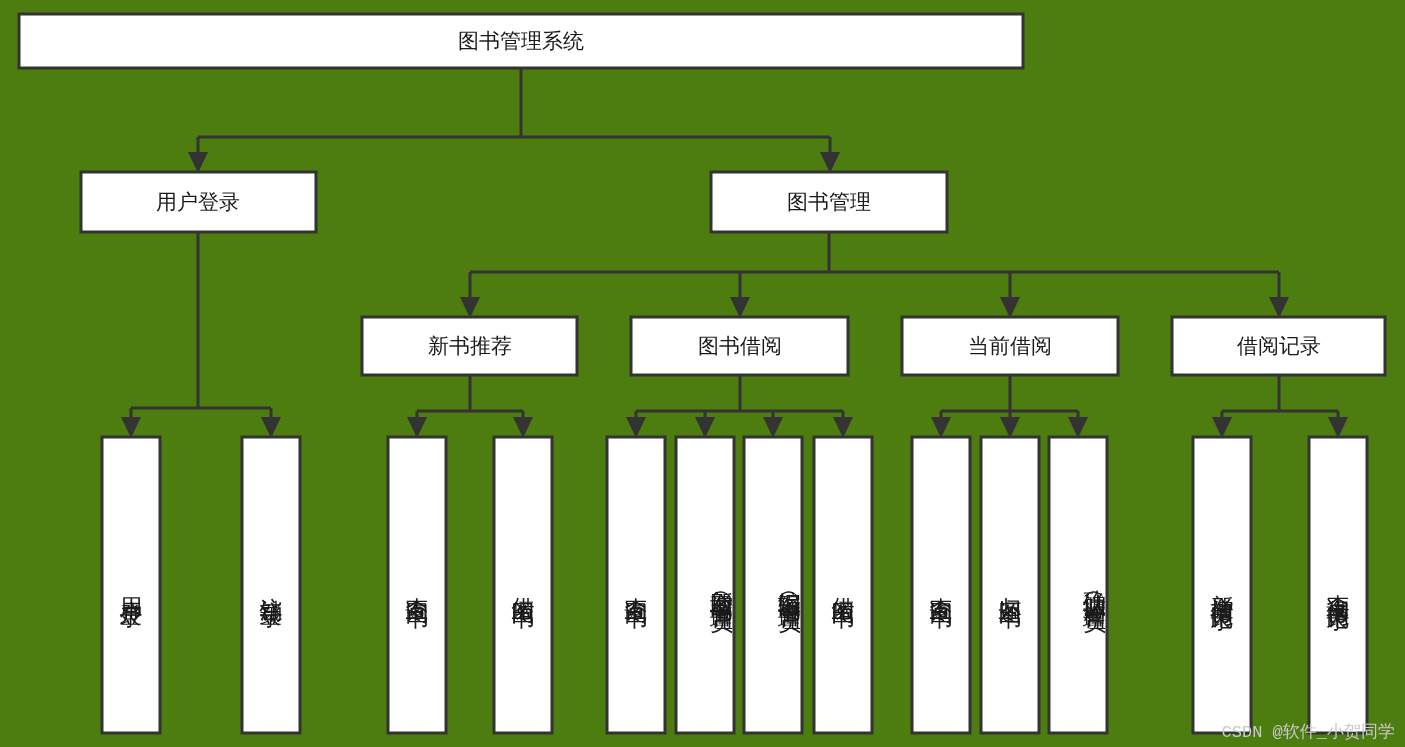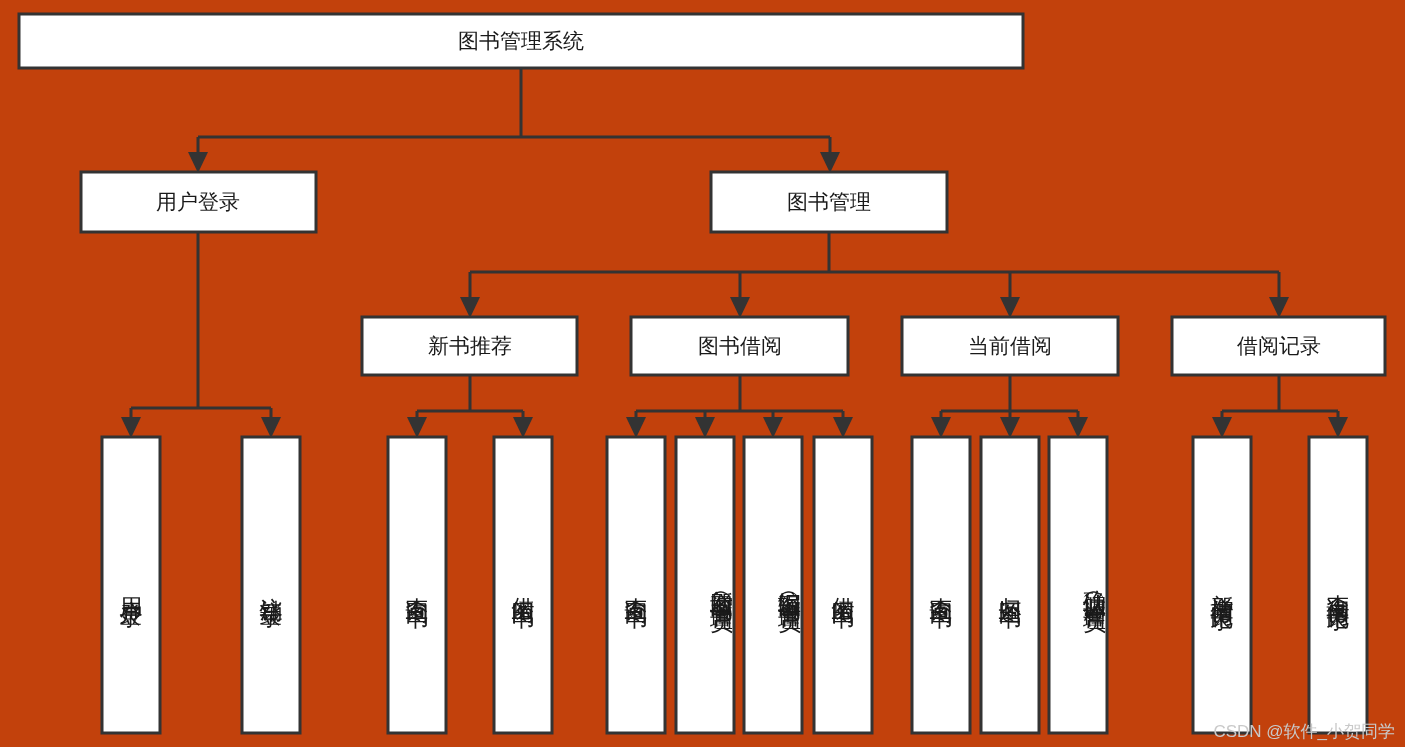--- a/index.html
+++ b/index.html
@@ -11,21 +11,21 @@
   body {
     width: 1405px;
     height: 747px;
     overflow: hidden;
     font-family: "DejaVu Sans", "Liberation Sans", sans-serif;
   }
   #diagram-root {
     position: relative;
     width: 1405px;
     height: 747px;
-    background: #c2410c;
+    background: #4d7c0f;
   }
   svg.tree-canvas {
     position: absolute;
     left: 0;
     top: 0;
     width: 1405px;
     height: 747px;
   }
   .node-box {
     fill: #ffffff;
@@ -61,21 +61,21 @@
     display: flex;
     align-items: center;
     justify-content: center;
     white-space: nowrap;
     pointer-events: none;
   }
   .watermark {
     position: absolute;
     right: 10px;
     bottom: 4px;
-    font-family: Liberation Sans, sans-serif;
+    font-family: Liberation Mono, monospace;
     font-size: 17px;
     color: #c9c9c9;
     white-space: nowrap;
   }
 </style>
 </head>
 <body>
 
 <div id="diagram-root">
 

